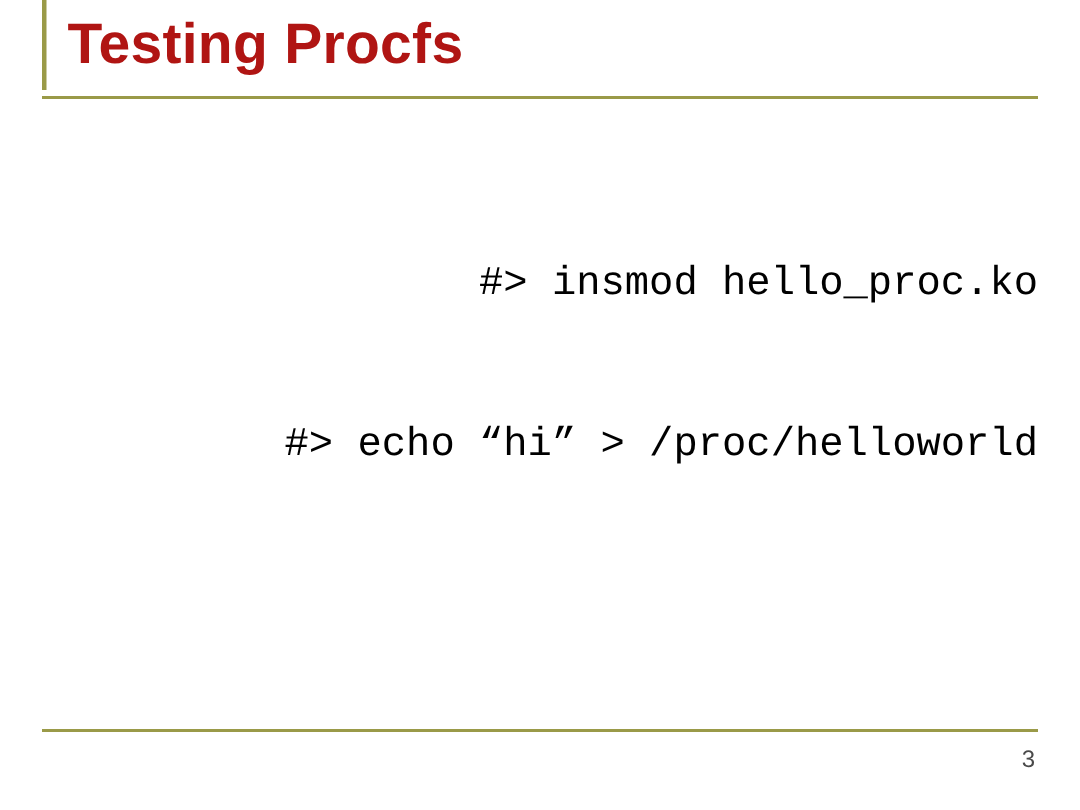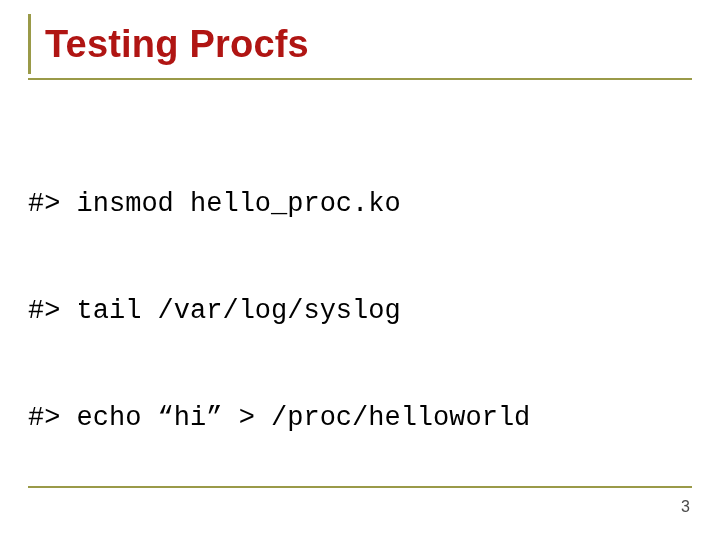--- a/index.html
+++ b/index.html
@@ -8,21 +8,21 @@
     width: 720px;
     height: 540px;
     background: #ffffff;
     font-family: Arial, Helvetica, sans-serif;
   }
   .slide {
     position: relative;
     box-sizing: border-box;
     width: 720px;
     height: 540px;
-    padding: 14px 28px 0 28px;
+    padding: 0 28px 0 28px;
   }
   .title-wrap {
     border-left: 3px solid #9a9a48;
     padding-left: 14px;
     height: 60px;
     display: flex;
     align-items: center;
   }
   .title {
     font-size: 38px;
@@ -38,20 +38,21 @@
   .code-block {
     margin-top: 36px;
     font-family: "Courier New", Courier, monospace;
     font-size: 27px;
     line-height: 1.32;
     color: #000000;
     white-space: pre;
   }
   .code-line {
     display: block;
+    text-align: right;
   }
   .bottom-line {
     position: absolute;
     left: 28px;
     right: 28px;
     bottom: 52px;
     border-bottom: 2px solid #9a9a48;
   }
   .page-num {
     position: absolute;
@@ -67,21 +68,20 @@
 
 <div class="slide">
 
   <div class="title-wrap">
     <div class="title">Testing Procfs</div>
   </div>
   <div class="title-underline"></div>
 
   <div class="code-block">
     <span class="code-line">#&gt; insmod hello_proc.ko</span>
-    <span class="code-line">#&gt; tail /var/log/syslog</span>
     <span class="code-line">#&gt; echo “hi” &gt; /proc/helloworld</span>
     
   </div>
 
   <div class="bottom-line"></div>
   <div class="page-num">3</div>
 
 </div>
 
 </body></html>

